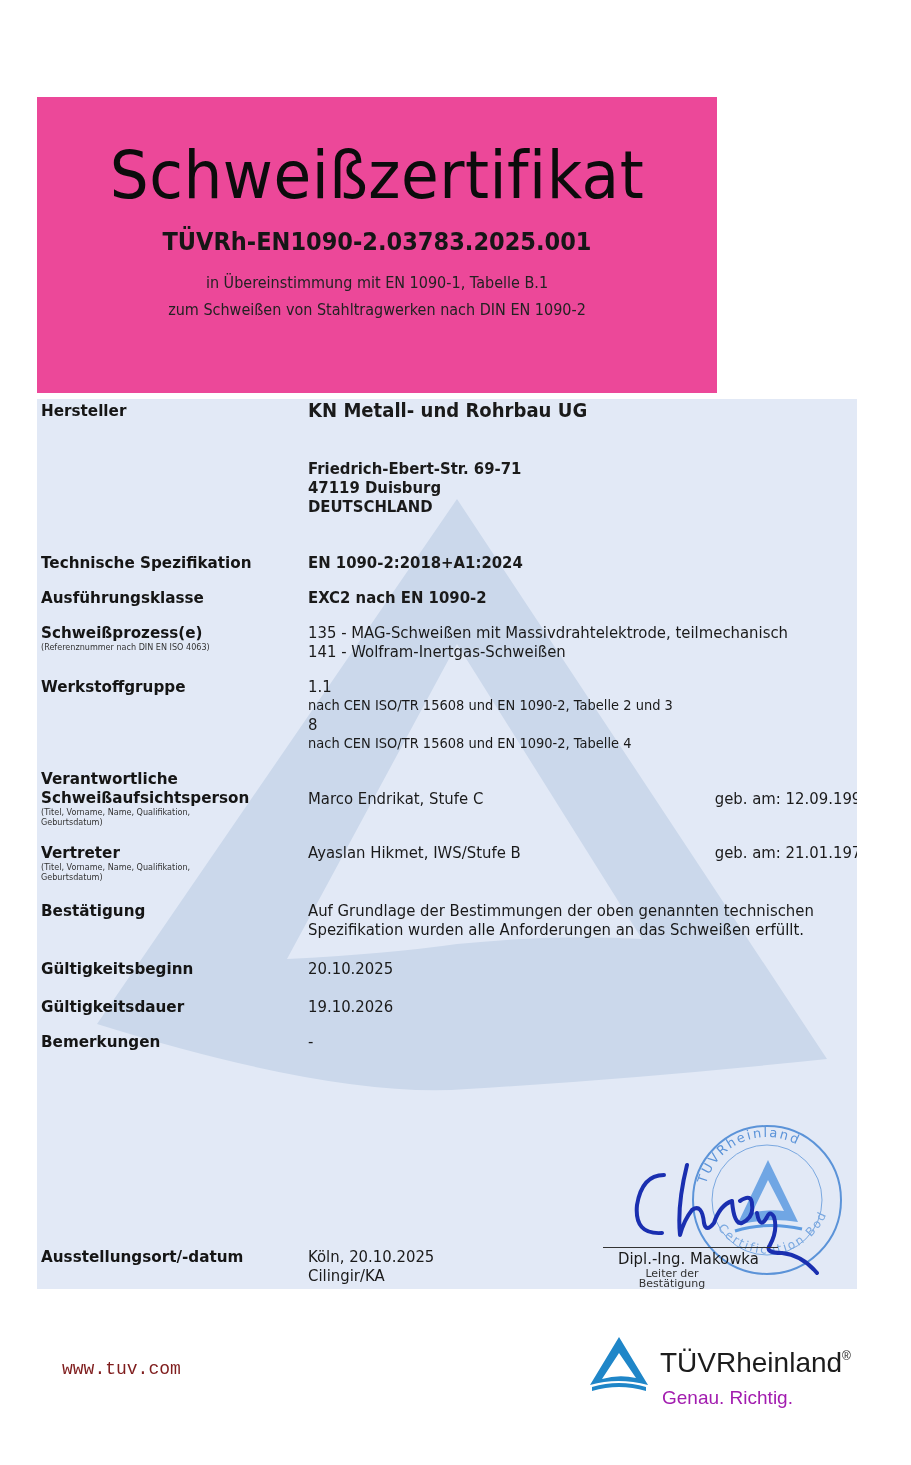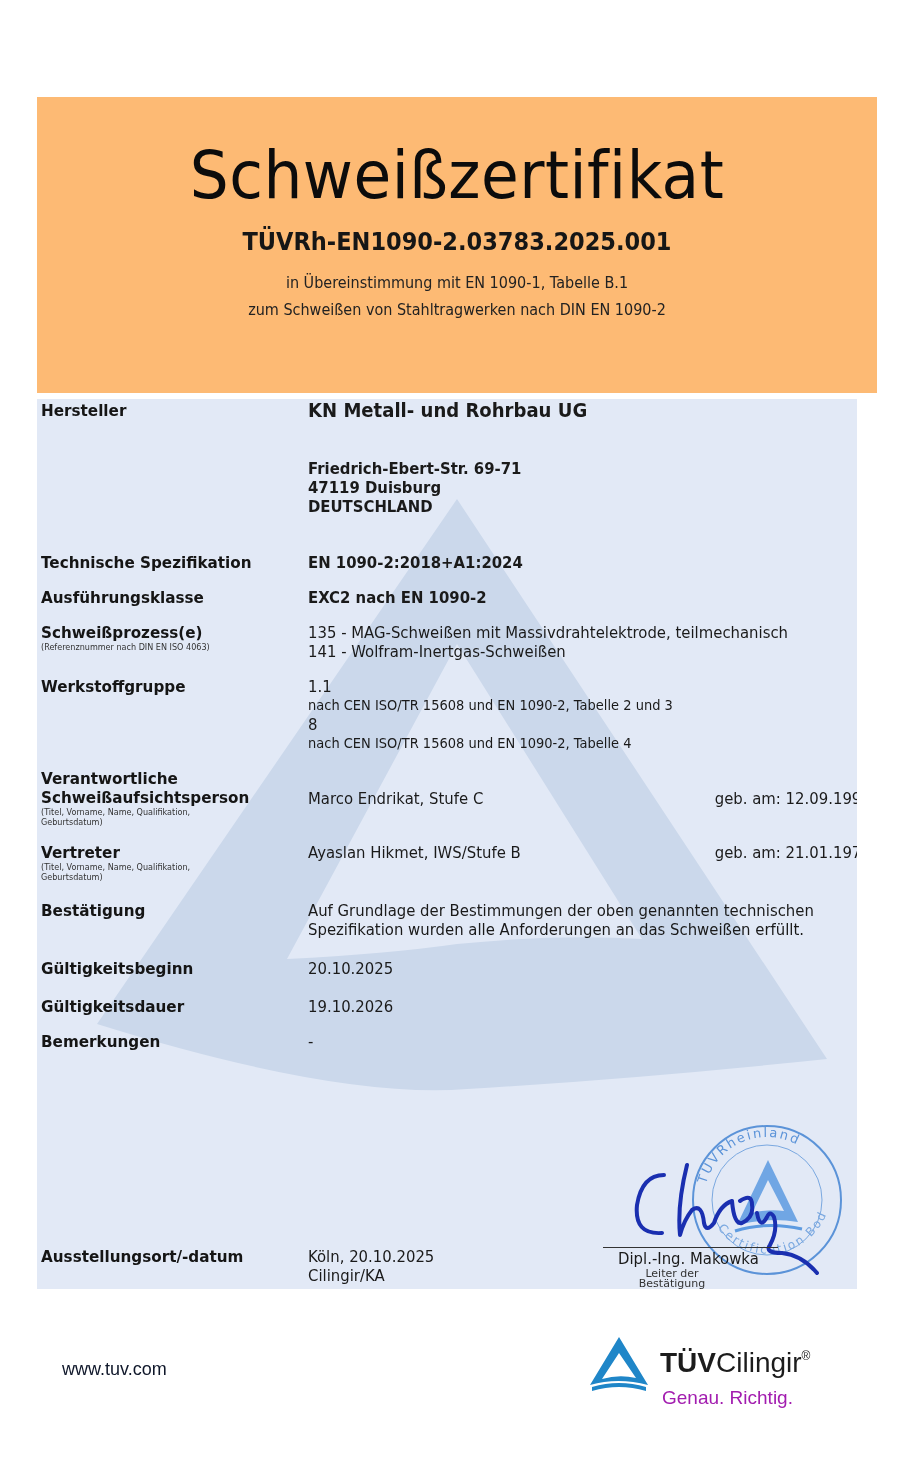--- a/index.html
+++ b/index.html
@@ -6,22 +6,22 @@
     body {
       width: 911px; height: 1465px;
       background: #ffffff;
       position: relative;
       overflow: hidden;
       font-family: "DejaVu Sans", sans-serif;
       color: #111111;
     }
     .header {
       position: absolute; left: 37px; top: 97px;
-      width: 840px; height: 296px;
-      background: #fdba74;
+      width: 680px; height: 296px;
+      background: #ec4899;
     }
     .title {
       position: absolute; left: 0; right: 0; top: 40px;
       text-align: center;
       font-family: "DejaVu Sans", sans-serif;
       font-size: 66px; font-weight: normal;
       letter-spacing: 0.5px;
       color: #0c0c0c;
       transform: scaleX(0.93);
     }
@@ -102,34 +102,34 @@
       width: 175px; height: 1px; background: #333;
     }
     .sig-role {
       position: absolute; left: 600px; top: 870px;
       width: 70px;
       text-align: center;
       font-size: 11px; line-height: 10px; color: #333;
     }
     .footer-url {
       position: absolute; left: 62px; top: 1359px;
-      font-family: Liberation Sans, sans-serif;
-      font-size: 18px; color: #0f172a;
+      font-family: Liberation Mono, monospace;
+      font-size: 18px; color: #7f1d1d;
     }
     .footer-logo {
       position: absolute; left: 588px; top: 1333px;
       width: 300px; height: 80px;
     }
     .brand {
       position: absolute; left: 72px; top: 14px;
       font-family: "Liberation Sans", sans-serif;
       font-size: 28px; color: #1c1c1c;
       white-space: nowrap;
     }
-    .brand b { font-weight: bold; }
+    .brand b { font-weight: normal; }
     .brand sup { font-size: 12px; vertical-align: top; position: relative; top: 2px; }
     .tagline {
       position: absolute; left: 74px; top: 54px;
       font-family: "Liberation Sans", sans-serif;
       font-size: 19px; color: #a21caf;
       white-space: nowrap;
     }
   </style>
 </head>
 <body>
@@ -258,16 +258,16 @@
 </div>
 
 <div class="footer-url">www.tuv.com</div>
 
 <div class="footer-logo">
   <svg width="62" height="60" viewBox="0 0 62 60" style="position:absolute;left:0;top:2px">
     <path d="M31 2 L2 50 Q30 42 60 50 Z M31 18 L14 44 Q31 39 48 43 Z" fill="#1f86c8" fill-rule="evenodd"></path>
     <path d="M4 52 Q31 44 58 52 L58 56 Q31 48 4 56 Z" fill="#1f86c8"></path>
   </svg>
   <div class="brand">
-    <b>TÜV</b><span>Cilingir</span><sup>®</sup>
+    <b>TÜV</b><span>Rheinland</span><sup>®</sup>
   </div>
   <div class="tagline">Genau. Richtig.</div>
 </div>
 
 </body></html>

